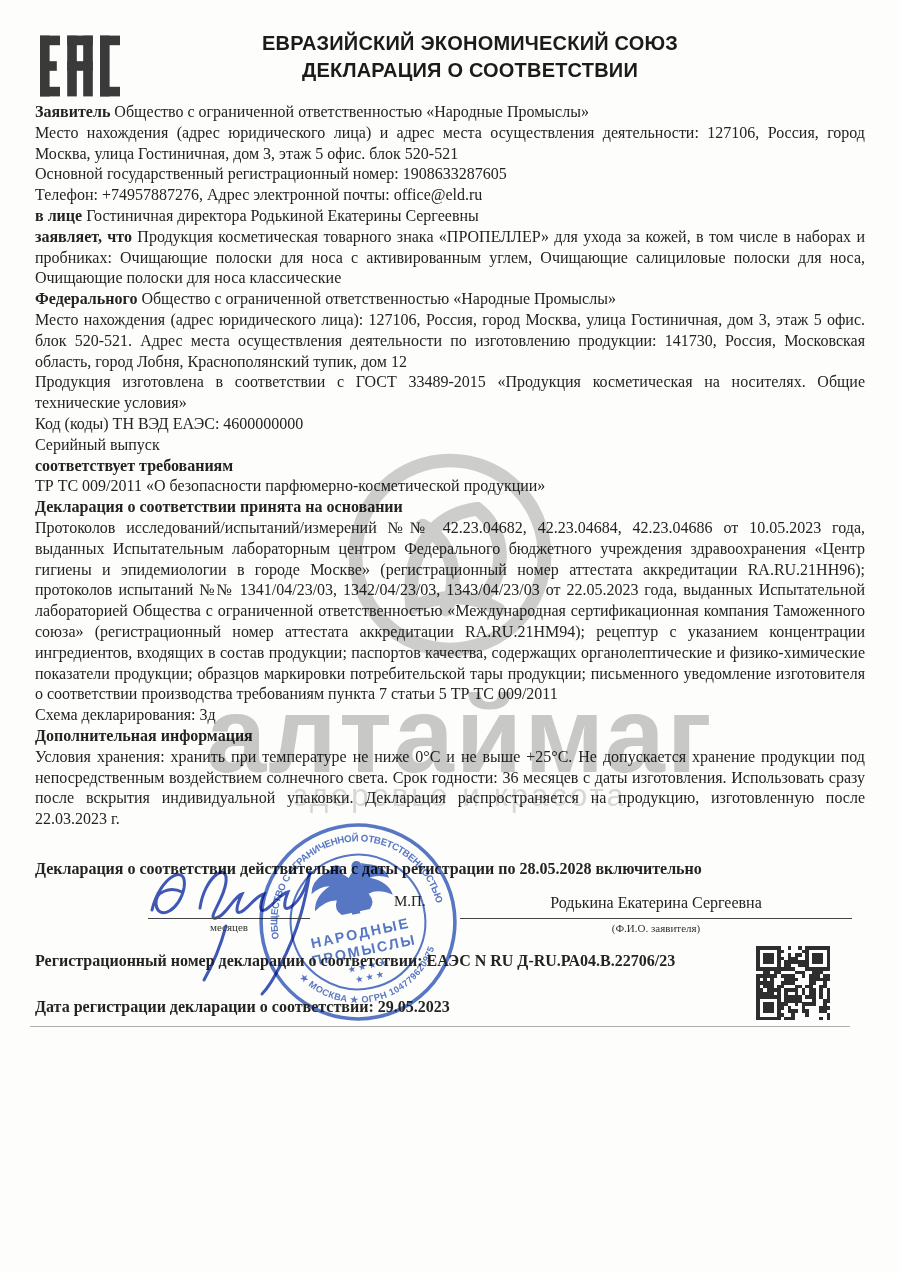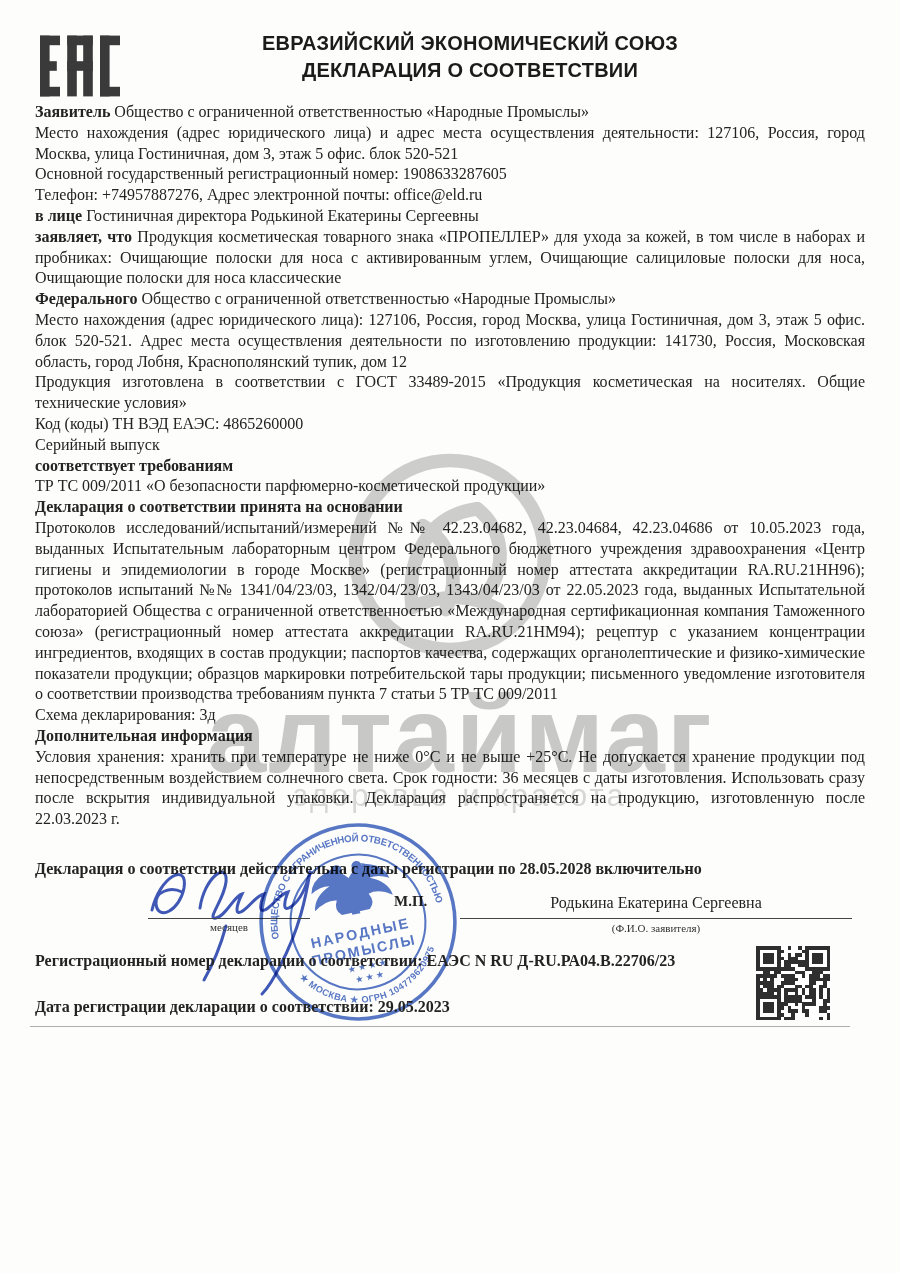--- a/index.html
+++ b/index.html
@@ -42,21 +42,21 @@
   .reg-line{position:absolute;left:35px;top:952px;width:740px;font-size:16px;font-weight:bold;}
   .date-line{position:absolute;left:35px;top:998px;width:740px;font-size:16px;font-weight:bold;}
   .footer-rule{position:absolute;left:30px;top:1026px;width:820px;height:0;
     border-top:1px solid #9a9a9a;opacity:.8;}
   
   .sig-svg{position:absolute;left:130px;top:848px;width:270px;height:150px;
     mix-blend-mode:multiply;}
   .podpis-rule{position:absolute;left:148px;top:918px;width:162px;border-top:1px solid #444;}
   .podpis-label{position:absolute;left:148px;top:921px;width:162px;text-align:center;
     font-size:11px;color:#333;}
-  .mp-label{position:absolute;left:394px;top:893px;font-size:15px;font-weight:bold;}
+  .mp-label{position:absolute;left:394px;top:893px;font-size:15px;font-weight:normal;}
   .fio-rule{position:absolute;left:460px;top:918px;width:392px;border-top:1px solid #444;}
   .fio-name{position:absolute;left:460px;top:894px;width:392px;text-align:center;font-size:16px;}
   .fio-label{position:absolute;left:460px;top:922px;width:392px;text-align:center;
     font-size:11px;color:#333;}
   .stamp{position:absolute;left:256px;top:820px;width:204px;height:204px;
     mix-blend-mode:multiply;opacity:.92;transform:rotate(-12deg);}
   
   .qr{position:absolute;left:756px;top:946px;width:74px;height:74px;background:#fff;}
   .qr i{position:absolute;background:#2e2e2e;}
 </style>
@@ -89,21 +89,21 @@
   <div class="doc-body">
     <p><b>Заявитель</b><span> Общество с ограниченной ответственностью «Народные Промыслы»</span></p>
     <p><b></b><span>Место нахождения (адрес юридического лица) и адрес места осуществления деятельности: 127106, Россия, город Москва, улица Гостиничная, дом 3, этаж 5 офис. блок 520-521</span></p>
     <p><b></b><span>Основной государственный регистрационный номер: 1908633287605</span></p>
     <p><b></b><span>Телефон: +74957887276, Адрес электронной почты: office@eld.ru</span></p>
     <p><b>в лице</b><span> Гостиничная директора Родькиной Екатерины Сергеевны</span></p>
     <p><b>заявляет, что</b><span> Продукция косметическая товарного знака «ПРОПЕЛЛЕР» для ухода за кожей, в том числе в наборах и пробниках: Очищающие полоски для носа с активированным углем, Очищающие салициловые полоски для носа, Очищающие полоски для носа классические</span></p>
     <p><b>Федерального</b><span> Общество с ограниченной ответственностью «Народные Промыслы»</span></p>
     <p><b></b><span>Место нахождения (адрес юридического лица): 127106, Россия, город Москва, улица Гостиничная, дом 3, этаж 5 офис. блок 520-521. Адрес места осуществления деятельности по изготовлению продукции: 141730, Россия, Московская область, город Лобня, Краснополянский тупик, дом 12</span></p>
     <p><b></b><span>Продукция изготовлена в соответствии с ГОСТ 33489-2015 «Продукция косметическая на носителях. Общие технические условия»</span></p>
-    <p><b></b><span>Код (коды) ТН ВЭД ЕАЭС: 4865260000</span></p>
+    <p><b></b><span>Код (коды) ТН ВЭД ЕАЭС: 4600000000</span></p>
     <p><b></b><span>Серийный выпуск</span></p>
     <p><b>соответствует требованиям</b><span></span></p>
     <p><b></b><span>ТР ТС 009/2011 «О безопасности парфюмерно-косметической продукции»</span></p>
     <p><b>Декларация о соответствии принята на основании</b><span></span></p>
     <p><b></b><span>Протоколов исследований/испытаний/измерений №№ 42.23.04682, 42.23.04684, 42.23.04686 от 10.05.2023 года, выданных Испытательным лабораторным центром Федерального бюджетного учреждения здравоохранения «Центр гигиены и эпидемиологии в городе Москве» (регистрационный номер аттестата аккредитации RA.RU.21НН96); протоколов испытаний №№ 1341/04/23/03, 1342/04/23/03, 1343/04/23/03 от 22.05.2023 года, выданных Испытательной лабораторией Общества с ограниченной ответственностью «Международная сертификационная компания Таможенного союза» (регистрационный номер аттестата аккредитации RA.RU.21НМ94); рецептур с указанием концентрации ингредиентов, входящих в состав продукции; паспортов качества, содержащих органолептические и физико-химические показатели продукции; образцов маркировки потребительской тары продукции; письменного уведомление изготовителя о соответствии производства требованиям пункта 7 статьи 5 ТР ТС 009/2011</span></p>
     <p><b></b><span>Схема декларирования: 3д</span></p>
     <p><b>Дополнительная информация</b><span></span></p>
     <p><b></b><span>Условия хранения: хранить при температуре не ниже 0°С и не выше +25°С. Не допускается хранение продукции под непосредственным воздействием солнечного света. Срок годности: 36 месяцев с даты изготовления. Использовать сразу после вскрытия индивидуальной упаковки. Декларация распространяется на продукцию, изготовленную после 22.03.2023 г.</span></p>
   </div>
 

